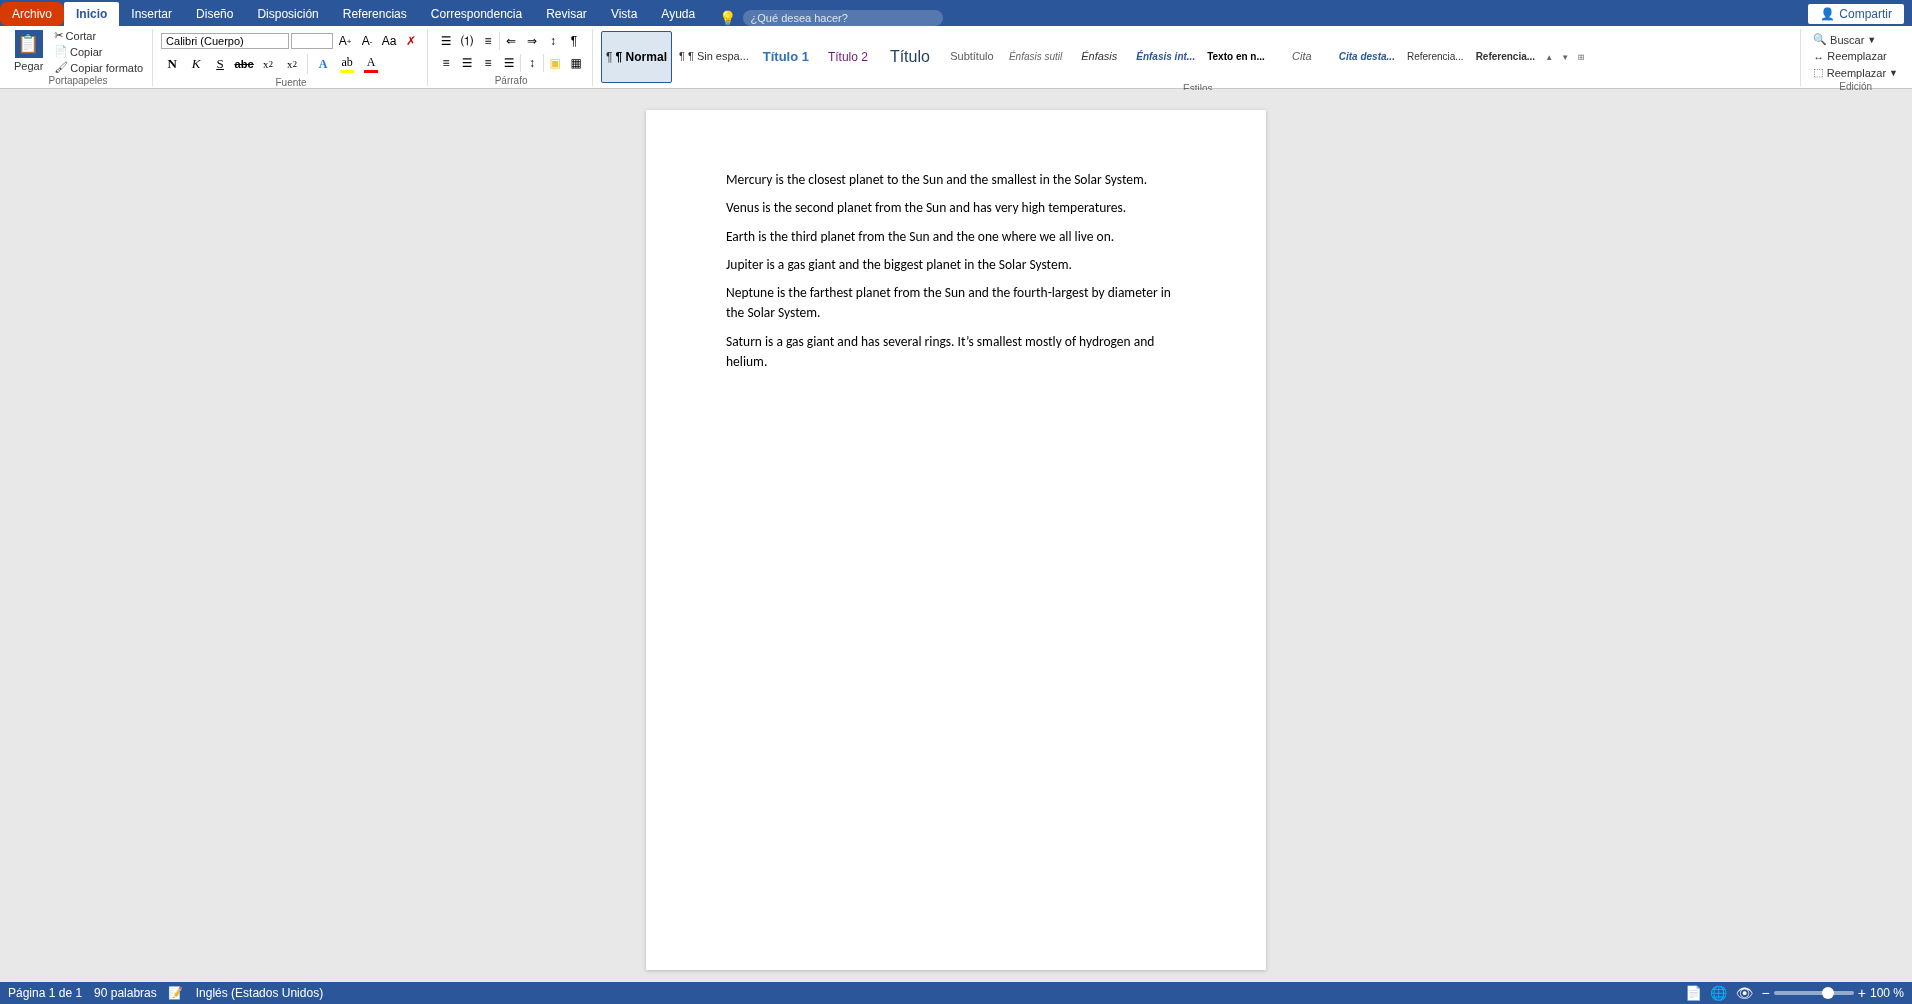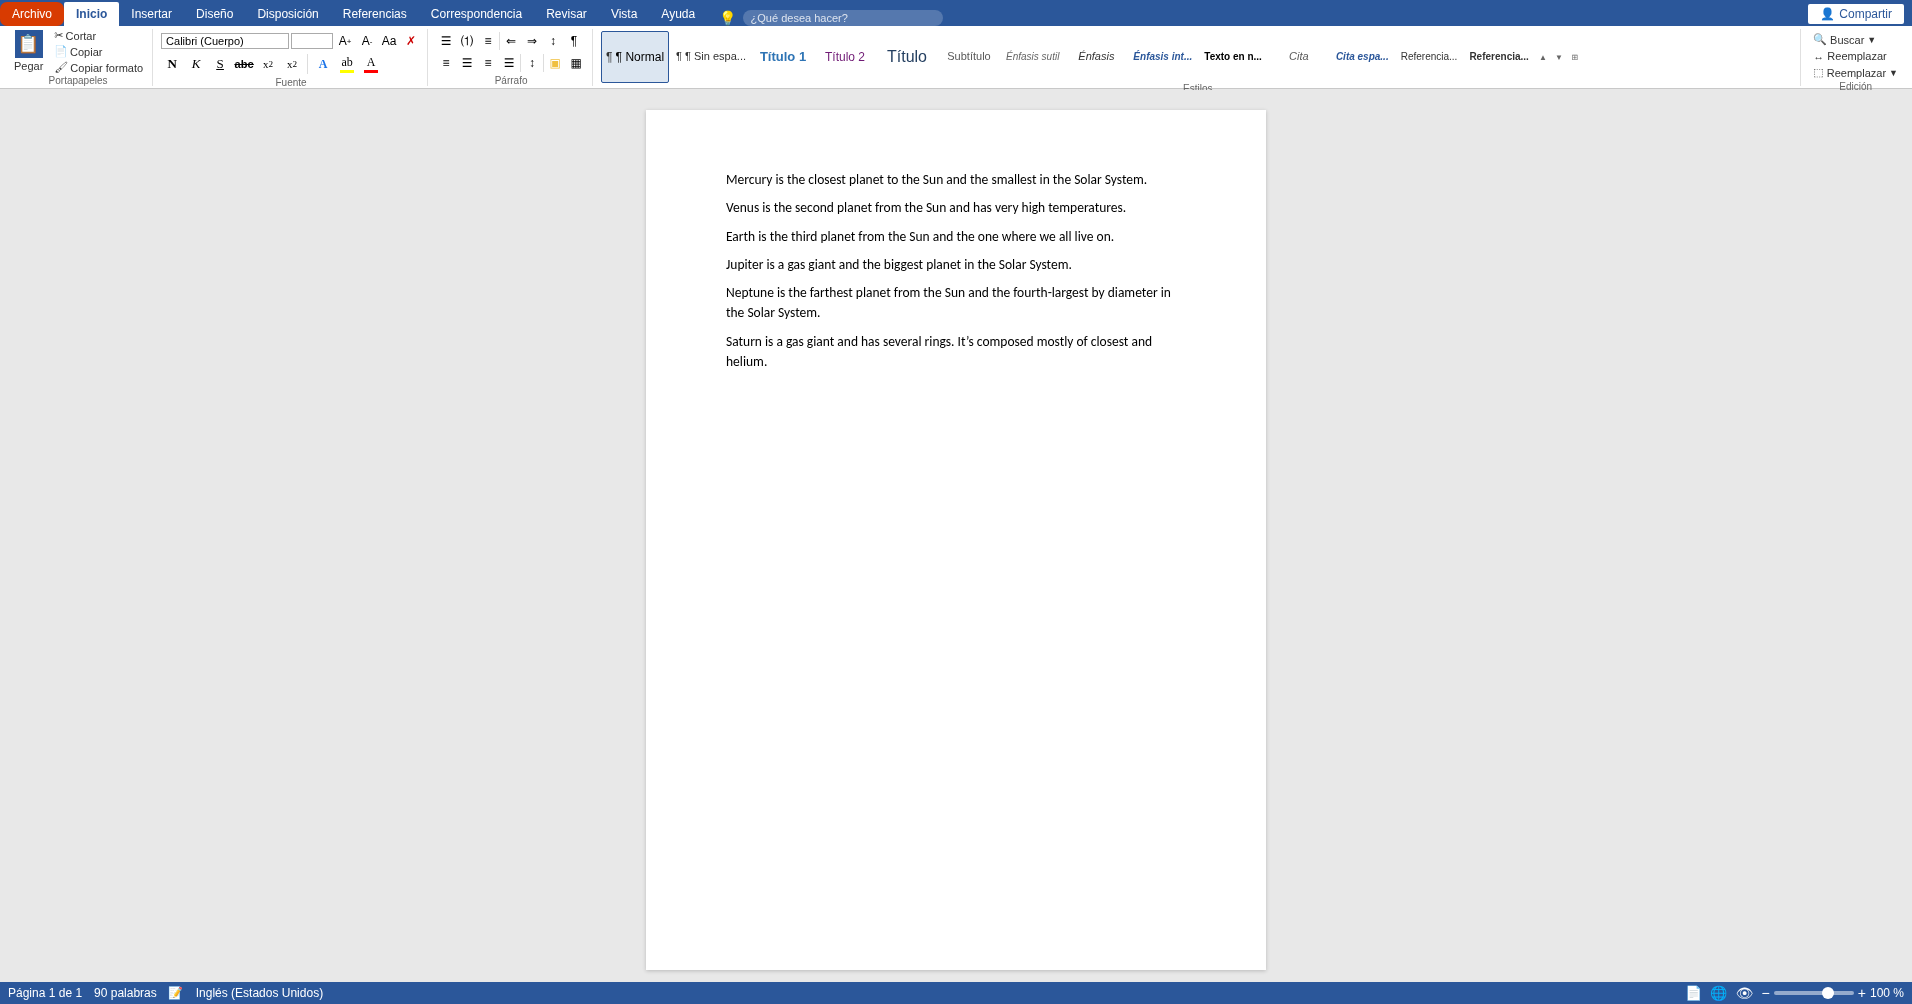--- a/index.html
+++ b/index.html
@@ -500,21 +500,21 @@
         <div class="icon-btn">▦</div>
       </div>
       <div class="ribbon-section-label">Párrafo</div>
     </div>
 
     <div class="estilos-section">
       <div class="estilos-row">
 
         <div class="style-item active">
           <div class="style-preview">
-            <span style="font-size:12px;">¶</span> <span style="font-size:12px;font-weight:normal;color:#000;">¶ Normal</span>
+            <span style="font-size:12px;">¶</span> <span style="font-size:12px;font-weight:bold;color:#000;">¶ Normal</span>
           </div>
         </div>
 
         <div class="style-item">
           <div class="style-preview">
             <span style="font-size:11px;">¶</span> <span style="font-size:11px;">¶ Sin espa...</span>
           </div>
         </div>
 
         <div class="style-item">
@@ -566,21 +566,21 @@
         </div>
 
         <div class="style-item">
           <div class="style-preview">
             <span style="font-size:11px;color:#595959;font-style:italic;">Cita</span>
           </div>
         </div>
 
         <div class="style-item">
           <div class="style-preview">
-            <span style="font-size:10px;color:#2b579a;font-weight:bold;font-style:italic;">Cita espa...</span>
+            <span style="font-size:10px;color:#2b579a;font-weight:bold;font-style:italic;">Cita desta...</span>
           </div>
         </div>
 
         <div class="style-item">
           <div class="style-preview">
             <span style="font-size:10px;color:#333;">Referencia...</span>
           </div>
         </div>
 
         <div class="style-item">
@@ -617,21 +617,21 @@
   </div>
 </div>
 
 <div class="doc-area">
   <div class="page" id="page-content">
   <p>Mercury is the closest planet to the Sun and the smallest in the Solar System.</p>
       <p>Venus is the second planet from the Sun and has very high temperatures.</p>
       <p>Earth is the third planet from the Sun and the one where we all live on.</p>
       <p>Jupiter is a gas giant and the biggest planet in the Solar System.</p>
       <p>Neptune is the farthest planet from the Sun and the fourth-largest by diameter in the Solar System.</p>
-      <p>Saturn is a gas giant and has several rings. It’s composed mostly of closest and helium.</p>
+      <p>Saturn is a gas giant and has several rings. It’s smallest mostly of hydrogen and helium.</p>
     </div>
 </div>
 
 <div class="status-bar">
   <span>Página 1 de 1</span>
   <span>90 palabras</span>
   <span style="cursor:pointer;">📝</span>
   <span style="cursor:pointer;">Inglés (Estados Unidos)</span>
 
   <div class="status-bar-right">

